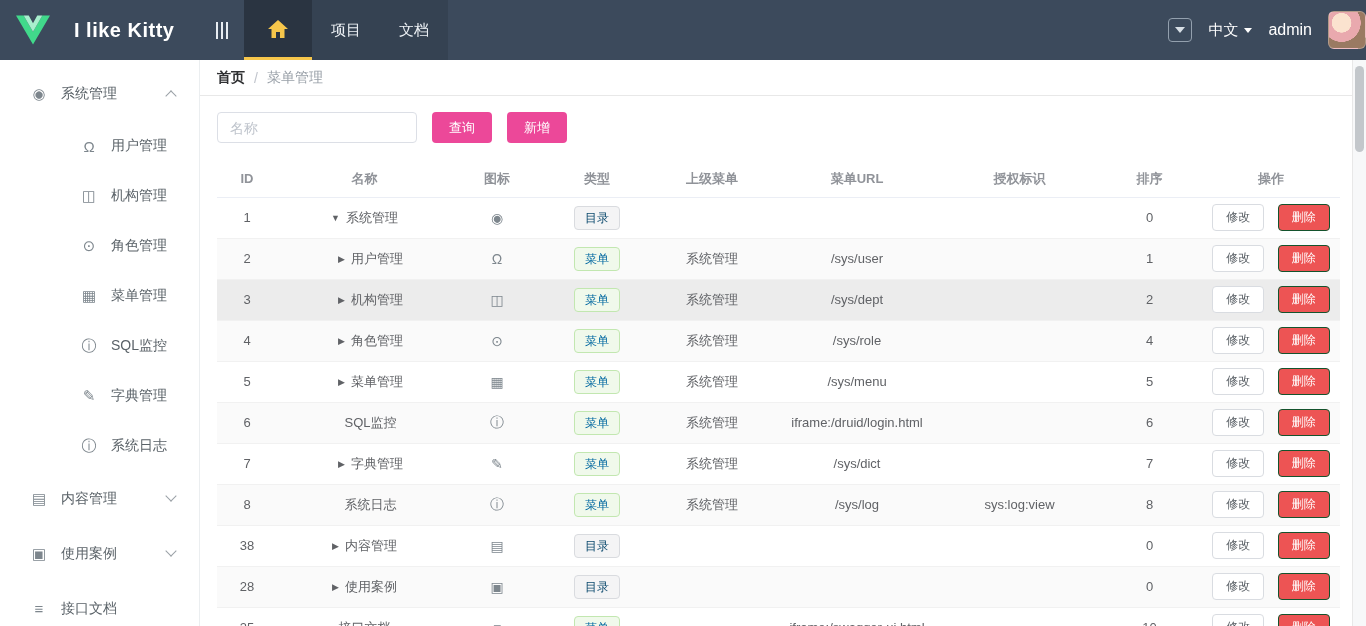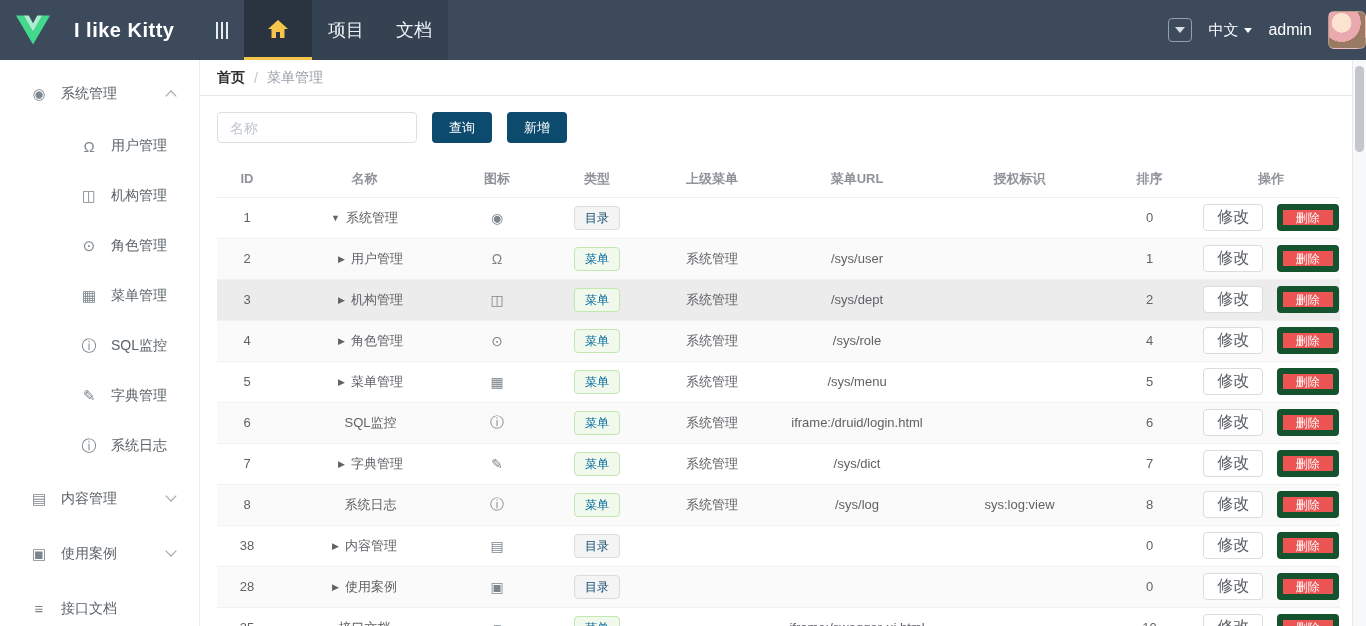--- a/index.html
+++ b/index.html
@@ -6,21 +6,21 @@
   html,body { width:1366px; height:626px; overflow:hidden; }
   body { font-family:"Liberation Sans","DejaVu Sans",sans-serif; background:#fff; position:relative; color:#606266; }
 
   
   .header { position:absolute; top:0; left:0; width:1366px; height:60px; background:#3c4a5c; display:flex; align-items:stretch; color:#fff; z-index:5; }
   .logo { width:200px; display:flex; align-items:center; padding-left:16px; gap:24px; }
   .logo-title { font-size:20px; font-weight:bold; letter-spacing:.5px; white-space:nowrap; }
   .hamburger { width:44px; display:flex; align-items:center; justify-content:center; gap:3px; cursor:pointer; }
   .hamburger .bar { width:2px; height:17px; background:#e8edf2; }
   .nav { display:flex; background:rgba(0,0,0,0.10); }
-  .nav-item { width:68px; display:flex; align-items:center; justify-content:center; font-size:18px; color:#eef2f6; cursor:pointer; }
+  .nav-item { width:68px; display:flex; align-items:center; justify-content:center; font-size:15px; color:#eef2f6; cursor:pointer; }
   .nav-item.active { background:rgba(0,0,0,0.20); border-bottom:3px solid #f6c64b; }
   .header-right { margin-left:auto; display:flex; align-items:center; gap:16px; }
   .lang-box { width:24px; height:24px; border:1px solid #93a0ae; border-radius:4px; display:flex; align-items:center; justify-content:center; cursor:pointer; }
   .chev-down { width:0; height:0; border-left:5px solid transparent; border-right:5px solid transparent; border-top:6px solid #d8dfe6; }
   .lang { display:flex; align-items:center; gap:6px; font-size:15px; cursor:pointer; }
   .lang .chev-down { border-top-color:#fff; border-left-width:4px; border-right-width:4px; border-top-width:5px; }
   .username { font-size:16px; }
   .avatar { width:38px; height:38px; border-radius:6px; background:radial-gradient(circle at 35% 30%, #fbe3cf 0 28%, #e9a9ae 29% 55%, #9a7a62 56% 100%); border:1px solid rgba(255,255,255,.25); cursor:pointer; }
 
   
@@ -37,37 +37,37 @@
   .crumbbar { position:absolute; left:200px; top:60px; right:0; height:36px; background:#fff; border-bottom:1px solid #e8e8e8; display:flex; align-items:center; padding-left:17px; font-size:14px; }
   .crumb-home { color:#303133; font-weight:bold; cursor:pointer; }
   .crumb-sep { color:#c0c4cc; margin:0 9px; }
   .crumb-cur { color:#99a0a8; }
 
   
   .main { position:absolute; left:200px; top:96px; right:0; bottom:0; background:#fff; padding:16px 0 0 17px; }
   .toolbar { display:flex; align-items:center; gap:15px; margin-bottom:18px; }
   .search-input { width:200px; height:31px; border:1px solid #dcdfe6; border-radius:4px; padding:0 12px; font-size:14px; color:#606266; outline:none; }
   .search-input::placeholder { color:#bfc4cc; }
-  .btn-dark { height:31px; padding:0 17px; background:#0c4a6e; color:#fff; border:none; border-radius:4px; font-size:13px; cursor:pointer; }
+  .btn-dark { height:31px; padding:0 17px; background:#ec4899; color:#fff; border:none; border-radius:4px; font-size:13px; cursor:pointer; }
 
   
   table { border-collapse:collapse; table-layout:fixed; width:1123px; font-size:13px; color:#606266; }
   th { color:#909399; font-weight:bold; font-size:13px; height:36px; text-align:center; border-bottom:1px solid #ebeef5; }
   td { height:41px; text-align:center; border-bottom:1px solid #f1f1f1; }
   tbody tr:nth-child(even) { background:#fafafa; }
   tbody tr.hl { background:#ececec; }
   .name-wrap { display:flex; align-items:center; justify-content:center; }
   .name-wrap.indent { padding-left:12px; }
   .arrow { font-size:9px; color:#606266; margin-right:6px; }
   .row-icon { color:#7d868d; font-size:14px; }
   .tag { display:inline-block; height:24px; line-height:22px; padding:0 10px; border-radius:4px; font-size:12px; border:1px solid transparent; }
   .tag-dir { background:#f4f4f5; border-color:#d9dbdf; color:#0c4a6e; }
   .tag-menu { background:#f0f9eb; border-color:#c2e7b0; color:#0369a1; }
-  .btn-edit { height:27px; padding:0 13px; background:#fff; border:1px solid #d9dce1; border-radius:4px; color:#5a6066; font-size:16px; cursor:pointer; }
-  .btn-del { height:27px; padding:0 13px; background:#ed5454; border:6px solid #14532d; border-radius:4px; color:#fff; font-size:12px; cursor:pointer; margin-left:10px; }
+  .btn-edit { height:27px; padding:0 13px; background:#fff; border:1px solid #d9dce1; border-radius:4px; color:#5a6066; font-size:12px; cursor:pointer; }
+  .btn-del { height:27px; padding:0 13px; background:#ed5454; border:1px solid #14532d; border-radius:4px; color:#fff; font-size:12px; cursor:pointer; margin-left:10px; }
 
   
   .scrollbar { position:absolute; right:0; top:60px; bottom:0; width:14px; background:#f7f8f9; border-left:1px solid #e8e8e8; z-index:6; }
   .scroll-thumb { position:absolute; top:6px; left:2px; width:9px; height:86px; background:#c3c7cb; border-radius:5px; cursor:pointer; }
 </style>
 </head>
 <body>
 
 <div class="header">
   <div class="logo">

